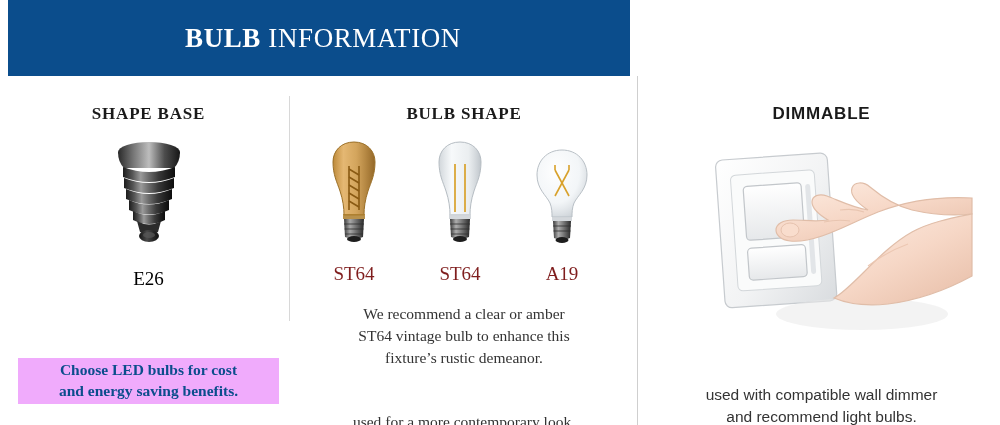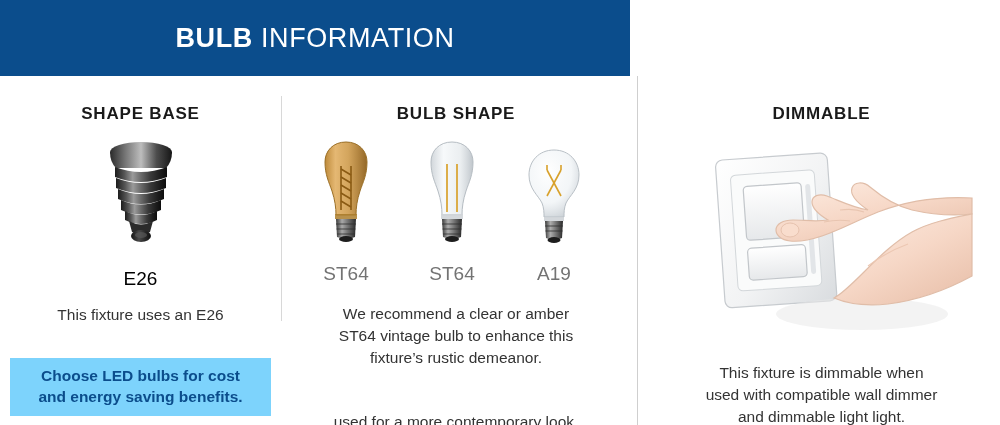--- a/index.html
+++ b/index.html
@@ -18,21 +18,21 @@
     width: 1000px;
     height: 425px;
   }
   
   .panel {
     position: absolute;
     top: 0;
     height: 425px;
     box-sizing: border-box;
   }
-  .panel-left  { left: 0;     width: 630px; }
+  .panel-left  { left: 8px;     width: 630px; font-family: Liberation Serif, serif; }
   .panel-right { left: 643px; width: 357px; }
 
   .panel-divider {
     position: absolute;
     left: 637px;
     top: 0;
     width: 1px;
     height: 425px;
     background: #cfcfcf;
   }
@@ -126,22 +126,22 @@
     width: 230px;
   }
   .col-shape .body-text { width: 280px; }
   .col-dim .body-text { width: 260px; }
 
   .tip-box {
     position: absolute;
     left: 10px;
     top: 282px;
     width: 261px;
-    height: 58px;
-    background: #7dd3fc;
+    height: 46px;
+    background: #f0abfc;
     color: #0b4d8c;
     font-size: 15.5px;
     font-weight: bold;
     line-height: 1.35;
     display: flex;
     align-items: center;
     justify-content: center;
     text-align: center;
     box-sizing: border-box;
     padding: 0 8px;
@@ -169,21 +169,21 @@
   .shape-labels {
     position: relative;
     height: 26px;
     margin-top: 2px;
   }
   .shape-label {
     position: absolute;
     width: 120px;
     text-align: center;
     font-size: 19px;
-    color: #737373;
+    color: #7f1d1d;
   }
   .shape-label.l1 { left: 4px; }
   .shape-label.l2 { left: 110px; }
   .shape-label.l3 { left: 212px; }
 
   .para-gap { margin-top: 20px; }
 
   
   .art-dimmer {
     position: relative;
@@ -262,21 +262,21 @@
             <path d="M31 81 q12 7 24 0 l-3 11 q-9 5 -18 0 z" fill="#2b2b2b"></path>
             <ellipse cx="43" cy="96" rx="10" ry="6" fill="url(#gTip)"></ellipse>
             <ellipse cx="43" cy="95" rx="6" ry="3" fill="#5a5a5a" opacity="0.65"></ellipse>
           </svg>
         </div>
       </div>
 
       <div class="label-big">E26</div>
 
       <div class="body-text">
-        <span>This fixture uses an E26</span><br>
+        <br>
       </div>
 
       <div class="tip-box">
         <div>
           <span>Choose LED bulbs for cost</span><br>
           <span>and energy saving benefits.</span>
         </div>
       </div>
     </div>
 
@@ -503,19 +503,19 @@
                        C180 146 170 156 162 160
                        C176 166 196 168 216 166
                        C248 162 278 150 300 138 z" fill="url(#skinG)" stroke="#e0bda8" stroke-width="1.2"></path>
               <path d="M196 128 q18 -14 40 -22" stroke="#ecc7b2" stroke-width="1.2" fill="none"></path>
             </g>
           </svg>
         </div>
       </div>
 
       <div class="body-text">
-        <span>This fixture is dimmable when</span><br>
+        <br>
         <span>used with compatible wall dimmer</span><br>
-        <span>and dimmable light light.</span>
+        <span>and recommend light bulbs.</span>
       </div>
     </div>
   </div>
 </div>
 
 </body></html>

